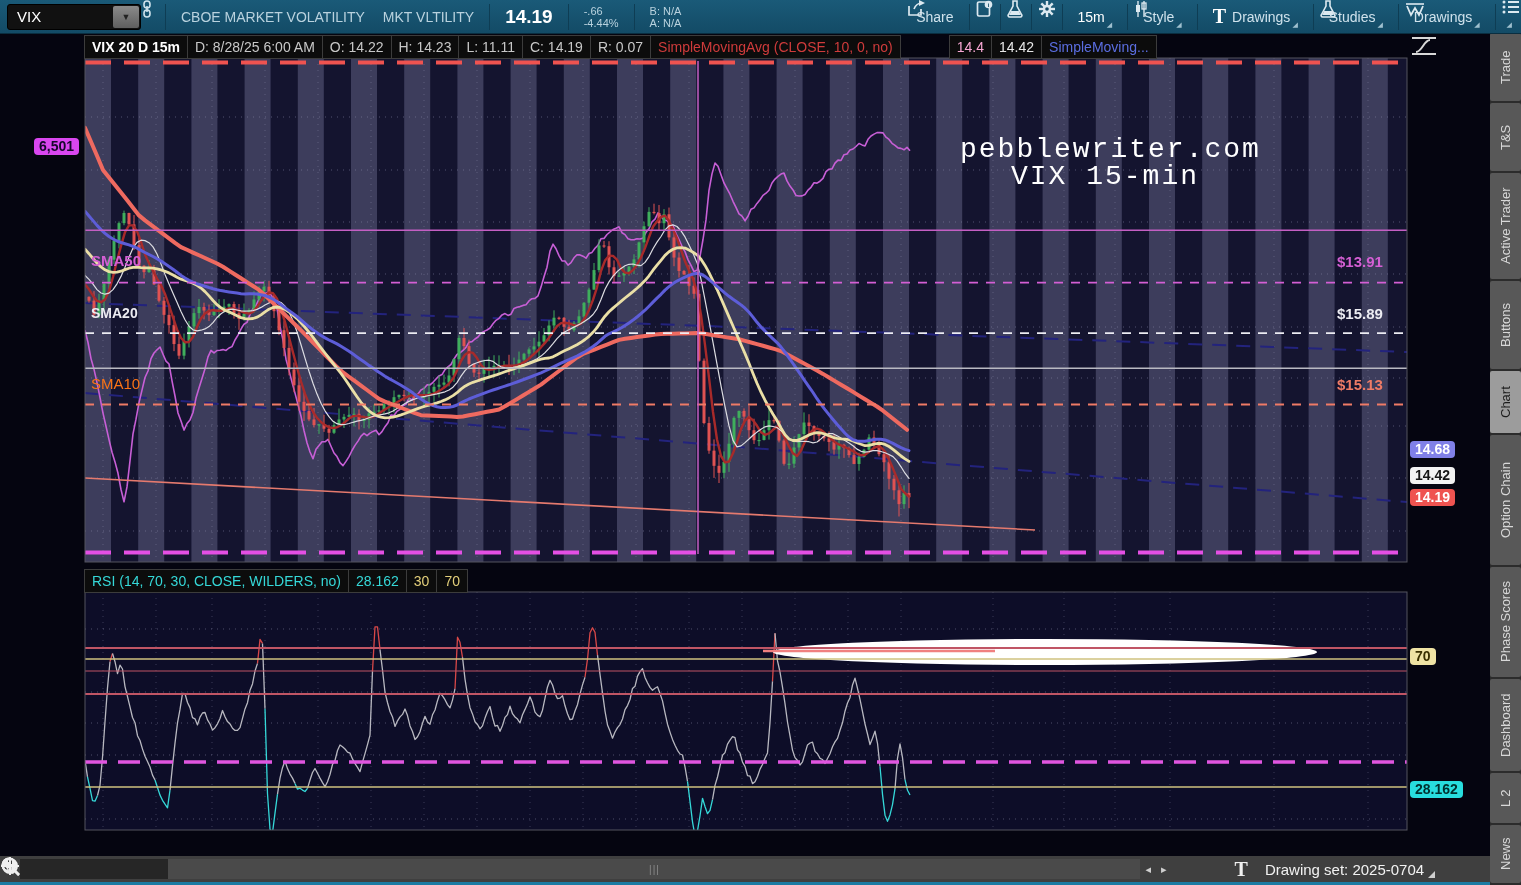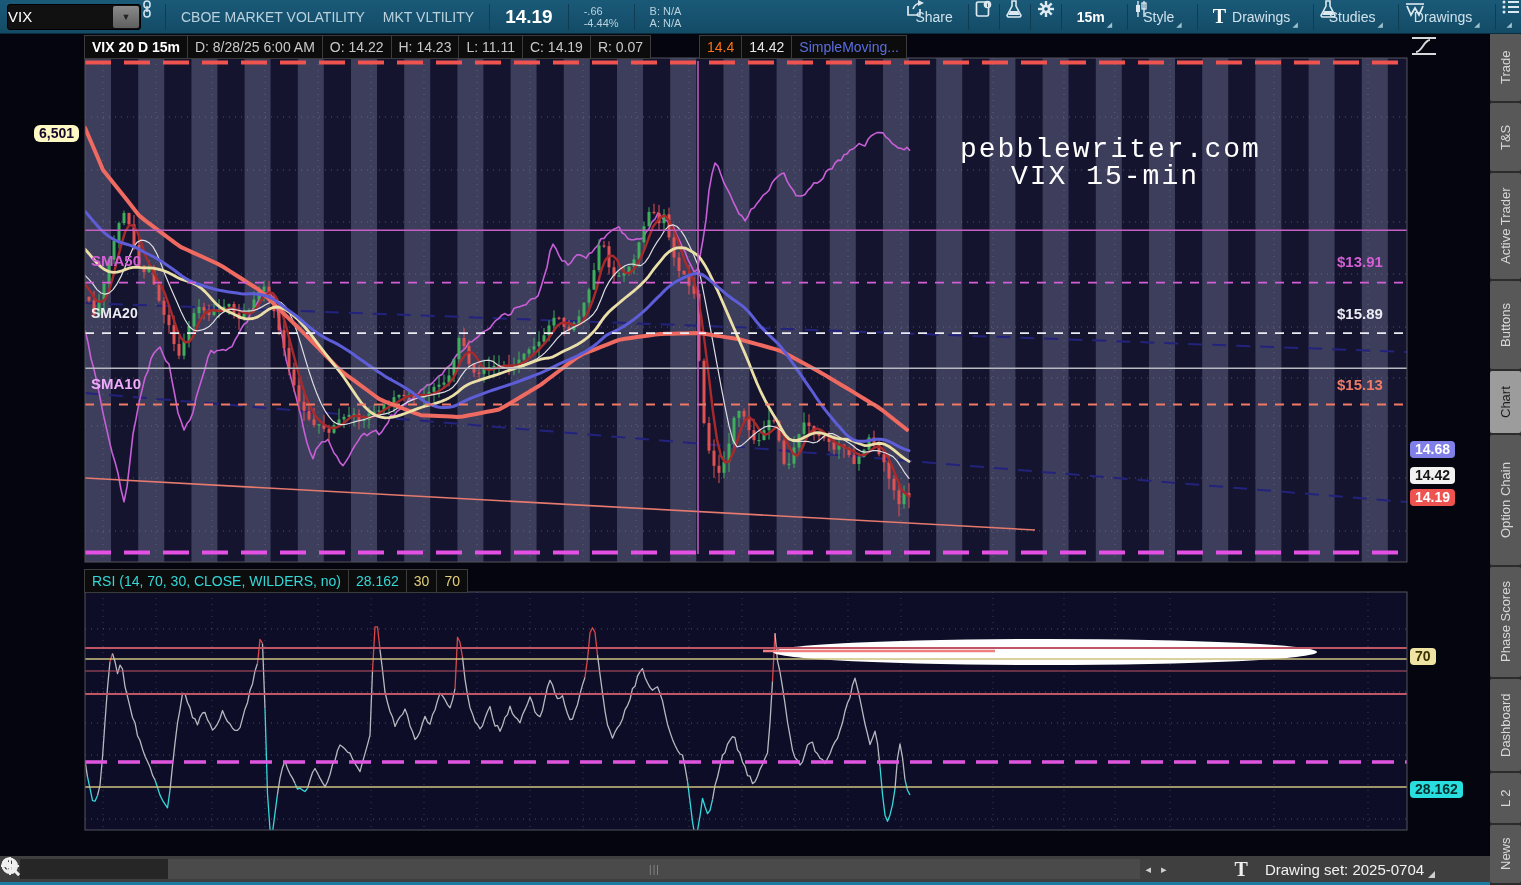--- a/index.html
+++ b/index.html
@@ -2,21 +2,21 @@
 <html><head>
 <meta charset="utf-8">
 <style>
   html,body{margin:0;padding:0;background:#000;}
   body{width:1521px;height:885px;position:relative;font-family:"Liberation Sans",sans-serif;overflow:hidden;-webkit-font-smoothing:antialiased;}
   .abs{position:absolute;}
   
   #toolbar{left:0;top:0;width:1521px;height:33px;background:linear-gradient(#1a5a78,#134b66);border-bottom:1px solid #0a2e40;display:flex;align-items:center;color:#cfe2ec;font-size:14px;z-index:30;}
   .tb-sep{width:1px;height:26px;background:#0e3d54;margin:0 6px;}
   #symbolbox{display:flex;align-items:center;background:#111;border:1px solid #000;border-radius:3px;margin-left:7px;height:24px;width:132px;}
-  #symbolbox .sym{color:#fff;font-size:15px;flex:1;}
+  #symbolbox .sym{color:#fff;font-size:15px;padding-left:9px;flex:1;}
   #symbolbox .dd{width:26px;height:22px;margin:1px;background:linear-gradient(#8a8a8a,#5f5f5f);border-radius:2px;display:flex;align-items:center;justify-content:center;color:#222;font-size:9px;}
   .tb-item{display:flex;align-items:center;gap:6px;padding:0 9px;height:33px;white-space:nowrap;}
   .tb-btn{cursor:pointer;position:relative;}
   .tb-big{font-size:19px;font-weight:bold;color:#fff;}
   .tb-stack{display:flex;flex-direction:column;line-height:12px;font-size:11px;color:#b9d2de;justify-content:center;}
   .caret{font-size:8px;color:#9fc0cf;align-self:flex-end;margin:0 0 4px -4px;}
   #tb-right{margin-left:auto;display:flex;align-items:center;height:33px;}
   
   .hdr-row{display:flex;gap:0;}
   .hbox{background:#0c0c0c;border:1px solid #3c3c3c;margin-left:-1px;padding:2px 7px;font-size:14px;color:#c8c8c8;height:18px;line-height:18px;white-space:nowrap;}
@@ -592,21 +592,21 @@
             <line x1="1" y1="9" x2="17" y2="9"></line>
             <line x1="3.3" y1="3.3" x2="14.7" y2="14.7"></line>
             <line x1="14.7" y1="3.3" x2="3.3" y2="14.7"></line>
           </g>
           <circle cx="9" cy="9" r="4.2" fill="#dce9f0"></circle>
           <circle cx="9" cy="9" r="1.8" fill="#134b66"></circle>
         </svg>
       </span>
       <div class="tb-sep"></div>
       <span class="tb-item tb-btn">
-        <span style="font-weight:bold;color:#fff;">15m</span>
+        <span style="font-weight:normal;color:#fff;">15m</span>
         <span class="caret" style="font-size: 7px;">◢</span>
       </span>
       <div class="tb-sep"></div>
       <span class="tb-item tb-btn">
         <svg width="14" height="18" viewBox="0 0 14 18">
           <line x1="4" y1="1" x2="4" y2="17" stroke="#dce9f0" stroke-width="1.4"></line>
           <rect x="2" y="5" width="4" height="7" fill="#dce9f0"></rect>
           <line x1="10" y1="1" x2="10" y2="17" stroke="#dce9f0" stroke-width="1.4"></line>
           <rect x="8" y="3" width="4" height="6" fill="none" stroke="#dce9f0" stroke-width="1.3"></rect>
         </svg>
@@ -657,21 +657,22 @@
 </div>
 
 <div class="abs hdr-row" style="left:85px;top:35px;z-index:20;">
   <span class="hbox" style="color:#fff;font-weight:bold;">VIX 20 D 15m</span>
   <span class="hbox">D: 8/28/25 6:00 AM</span>
   <span class="hbox">O: 14.22</span>
   <span class="hbox">H: 14.23</span>
   <span class="hbox">L: 11.11</span>
   <span class="hbox">C: 14.19</span>
   <span class="hbox">R: 0.07</span>
-  <span class="hbox" style="color:#f97316;margin-left:48px;">14.4</span>
+  <span class="hbox" style="color:#cf3b3b;">SimpleMovingAvg (CLOSE, 10, 0, no)</span>
+  <span class="hbox" style="color:#f9a8d4;margin-left:48px;">14.4</span>
   <span class="hbox" style="color:#e8e8e8;">14.42</span>
   <span class="hbox" style="color:#5b6ee1;">SimpleMoving...</span>
 </div>
 
 <div class="abs hdr-row" style="left:85px;top:569px;z-index:20;">
   <span class="hbox" style="color:#35d8d8;">RSI (14, 70, 30, CLOSE, WILDERS, no)</span>
   <span class="hbox" style="color:#35d8d8;">28.162</span>
   <span class="hbox" style="color:#e3cf7a;">30</span>
   <span class="hbox" style="color:#e3cf7a;">70</span>
 </div>
@@ -711,24 +712,24 @@
     <div class="axlab" style="left:1413px;top:621px;font-size:15px;">80</div>
     <div class="axlab" style="left:1413px;top:684px;font-size:15px;">60</div>
     <div class="axlab" style="left:1413px;top:715px;font-size:15px;">50</div>
     <div class="axlab" style="left:1413px;top:747px;font-size:15px;">40</div>
     <div class="axlab" style="left:1413px;top:811px;font-size:15px;">20</div>
     <div class="axlab" style="left:1337px;top:254px;color:#d45fd4;font-size:15px;font-weight:bold;z-index:11;">$13.91</div>
     <div class="axlab" style="left:1337px;top:306px;color:#ececf2;font-size:15px;font-weight:bold;z-index:11;">$15.89</div>
     <div class="axlab" style="left:1337px;top:377px;color:#ef7b66;font-size:15px;font-weight:bold;z-index:11;">$15.13</div>
     <div class="axlab" style="left:91px;top:253px;color:#d45fd4;font-size:15px;font-weight:bold;z-index:11;">SMA50</div>
     <div class="axlab" style="left:91px;top:305px;color:#ececf2;font-size:14px;font-weight:bold;z-index:11;">SMA20</div>
-    <div class="axlab" style="left:91px;top:376px;color:#f0abfc;font-size:15px;font-weight:bold;z-index:11;text-align:right;">SMA10</div>
+    <div class="axlab" style="left:91px;top:376px;color:#f97316;font-size:15px;font-weight:normal;z-index:11;text-align:right;">SMA10</div>
   </div>
 <div id="bubbles">
-    <div class="bubble" style="left:34px;top:125px;background:#fef9c3;color:#16082c;border-radius:6px;">6,501</div>
+    <div class="bubble" style="left:34px;top:138px;background:#d946ef;color:#16082c;">6,501</div>
     <div class="bubble" style="left:1410px;top:441px;background:#8080e8;color:#ffffff;">14.68</div>
     <div class="bubble" style="left:1410px;top:467px;background:#f2f2f2;color:#161616;">14.42</div>
     <div class="bubble" style="left:1410px;top:489px;background:#ef5350;color:#ffffff;">14.19</div>
     <div class="bubble" style="left:1410px;top:648px;background:#efe3a4;color:#3a3000;">70</div>
     <div class="bubble" style="left:1410px;top:781px;background:#28dede;color:#00312f;">28.162</div>
   </div>
 <div id="date-axis">
     <div class="axlab" style="left:85px;top:836px;width:40px;text-align:center;font-size:15px;color:#b9b9bf;">8/7</div>
     <div class="axlab" style="left:138px;top:836px;width:40px;text-align:center;font-size:15px;color:#b9b9bf;">8/8</div>
     <div class="axlab" style="left:194px;top:836px;width:40px;text-align:center;font-size:15px;color:#b9b9bf;">8/11</div>

